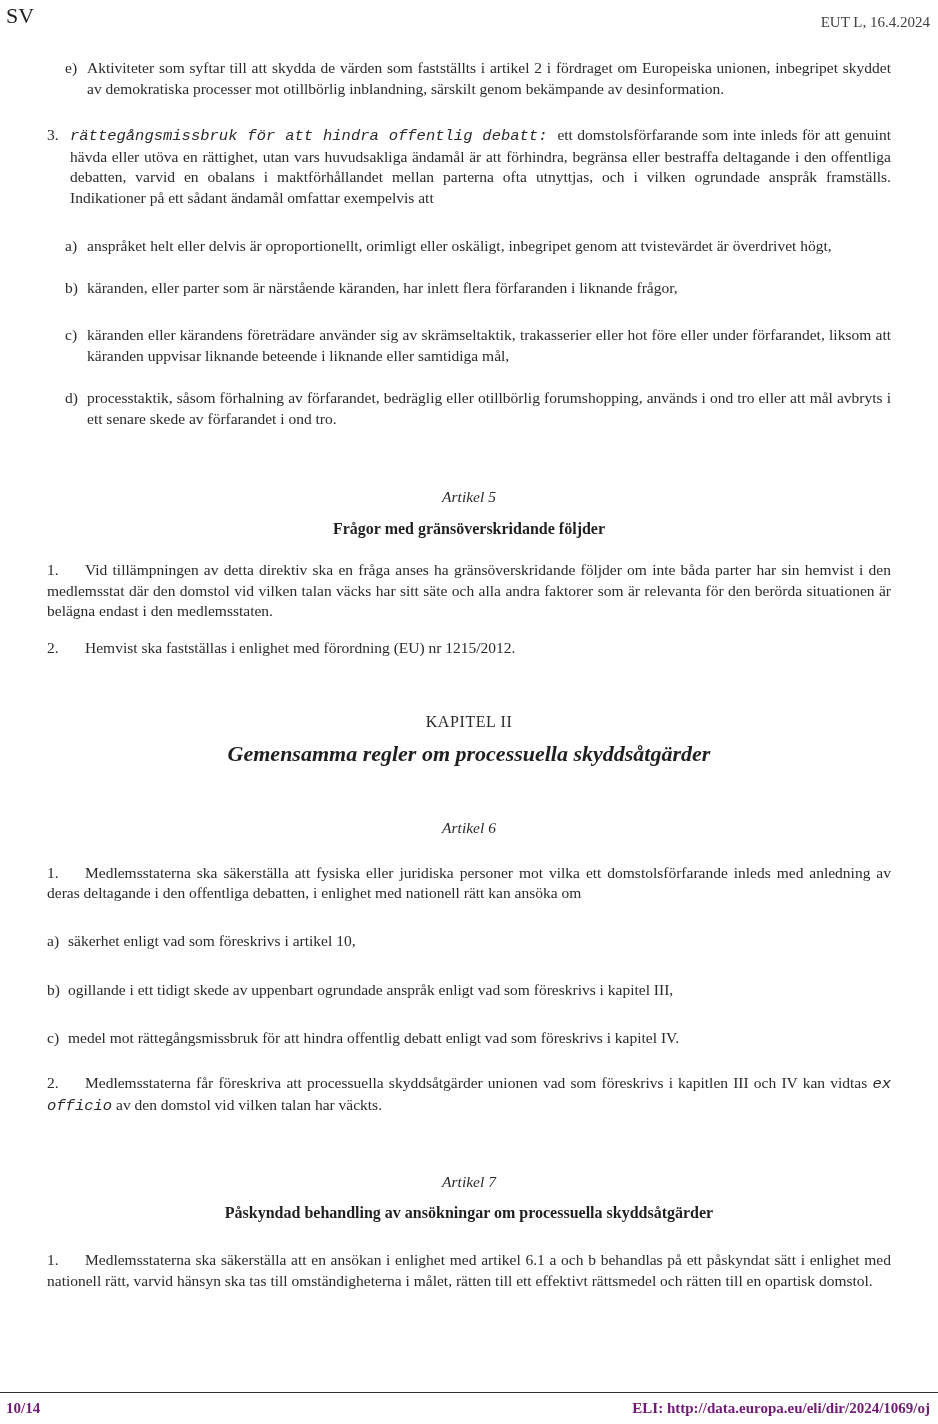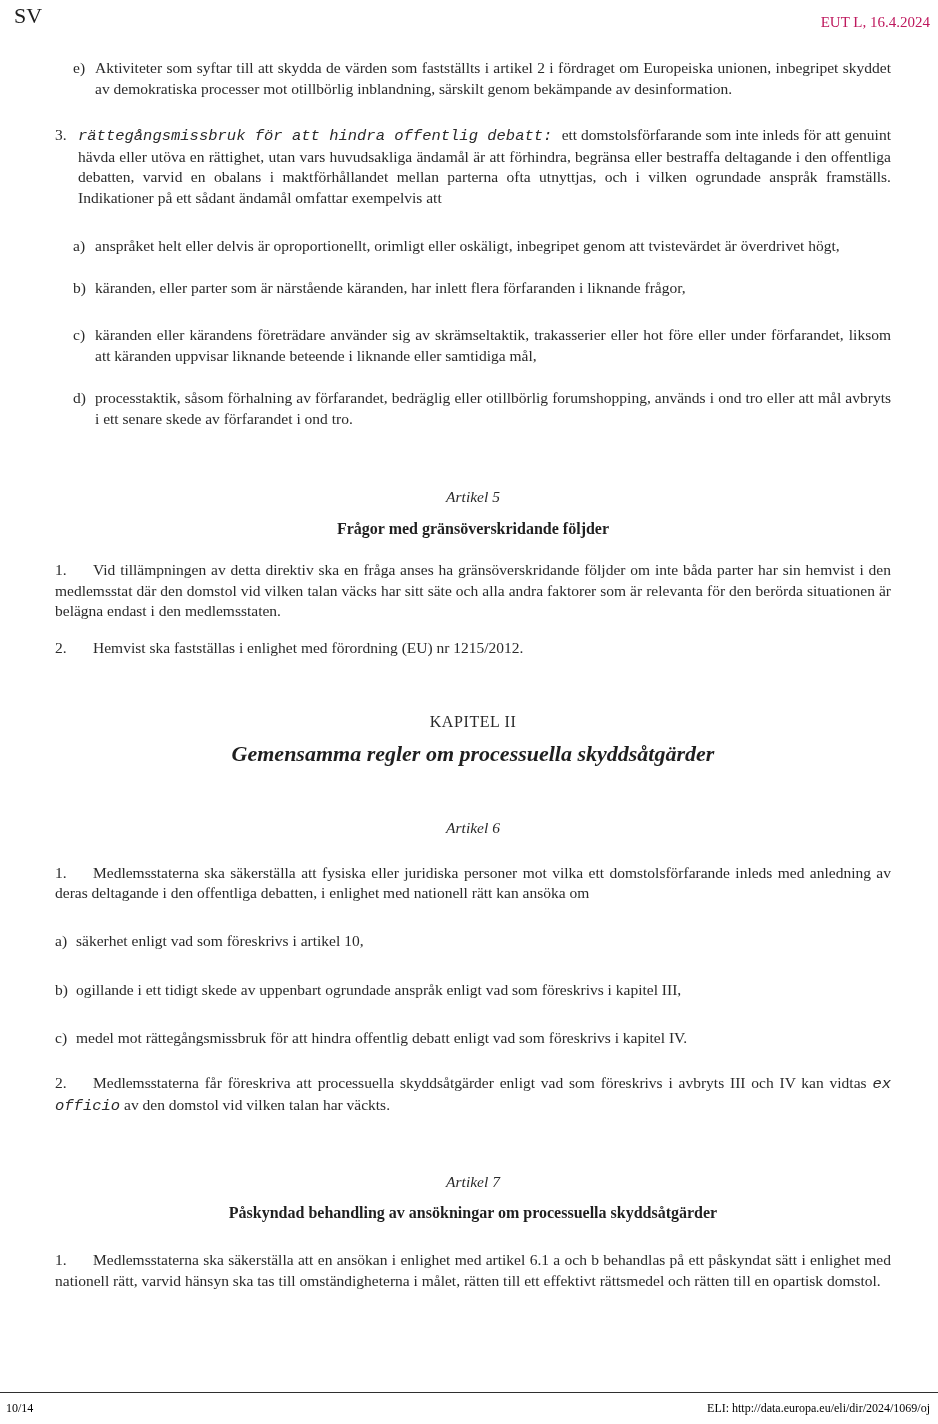--- a/index.html
+++ b/index.html
@@ -6,28 +6,27 @@
   html,body { background:#ffffff; }
   .page {
     position:relative;
     width:938px; height:1424px;
     background:#ffffff;
     color:#2a2a2a;
     font-family:"Liberation Serif", serif;
     font-size:15.5px;
     line-height:20.5px;
     overflow:hidden;
-    padding-left:8px;
   }
   .header {
     display:flex; justify-content:space-between; align-items:flex-start;
     padding:4px 8px 0 6px; height:32px;
   }
   .lang-code { font-size:22px; line-height:24px; color:#1e1e1e; }
-  .edition { font-size:15px; padding-top:8px; color:#be185d; }
+  .edition { font-size:15px; padding-top:8px; color:#404040; }
   .content { padding:0 47px; }
   .just { text-align:justify; }
   .hang { display:flex; align-items:flex-start; }
   .hang .marker { flex:0 0 auto; }
   .hang .htext { flex:1 1 auto; text-align:justify; }
   
   .hang-def .marker { width:23px; }
   
   .indent1 { margin-left:18px; }
   .indent1 .marker { width:22px; }
@@ -39,21 +38,21 @@
   .center { text-align:center; }
   .art-label { font-style:italic; font-size:15.5px; }
   .art-title { font-weight:bold; font-size:16px; color:#1f1f1f; }
   .chap-label { font-size:16px; letter-spacing:0.6px; }
   .chap-title { font-weight:bold; font-style:italic; font-size:22px; color:#1f1f1f; }
   .footer {
     position:absolute; left:0; right:0; bottom:6px;
     border-top:1.6px solid #2f2f2f;
     display:flex; justify-content:space-between;
     padding:5px 8px 0 6px;
-    font-size:12px; color:#000000;
+    font-size:15px; color:#701a75;font-weight:bold;
   }
 </style>
 </head>
 <body>
 
 <div class="page">
 
   <div class="header">
     <span class="lang-code">SV</span>
     <span class="edition">EUT L, 16.4.2024</span>
@@ -111,21 +110,21 @@
     </div>
     <div class="hang hang-art" style="margin-top:29px">
       <span class="marker">b)</span>
       <span class="htext">ogillande i ett tidigt skede av uppenbart ogrundade anspråk enligt vad som föreskrivs i kapitel III,</span>
     </div>
     <div class="hang hang-art" style="margin-top:27px">
       <span class="marker">c)</span>
       <span class="htext">medel mot rättegångsmissbruk för att hindra offentlig debatt enligt vad som föreskrivs i kapitel IV.</span>
     </div>
 
-    <p class="just para" style="margin-top:25px"><span class="pnum">2.</span><span>Medlemsstaterna får föreskriva att processuella skyddsåtgärder enligt vad som föreskrivs i avbryts III och IV kan vidtas </span><i class="c-italic">ex officio</i><span> av den domstol vid vilken talan har väckts.</span></p>
+    <p class="just para" style="margin-top:25px"><span class="pnum">2.</span><span>Medlemsstaterna får föreskriva att processuella skyddsåtgärder unionen vad som föreskrivs i kapitlen III och IV kan vidtas </span><i class="c-italic">ex officio</i><span> av den domstol vid vilken talan har väckts.</span></p>
 
     <div class="center art-label" style="margin-top:56px">Artikel 7</div>
     <div class="center art-title" style="margin-top:10px">Påskyndad behandling av ansökningar om processuella skyddsåtgärder</div>
 
     <p class="just para" style="margin-top:27px"><span class="pnum">1.</span><span>Medlemsstaterna ska säkerställa att en ansökan i enlighet med artikel 6.1 a och b behandlas på ett påskyndat sätt i enlighet med nationell rätt, varvid hänsyn ska tas till omständigheterna i målet, rätten till ett effektivt rättsmedel och rätten till en opartisk domstol.</span></p>
 
   </div>
 
   <div class="footer">
     <span>10/14</span>

